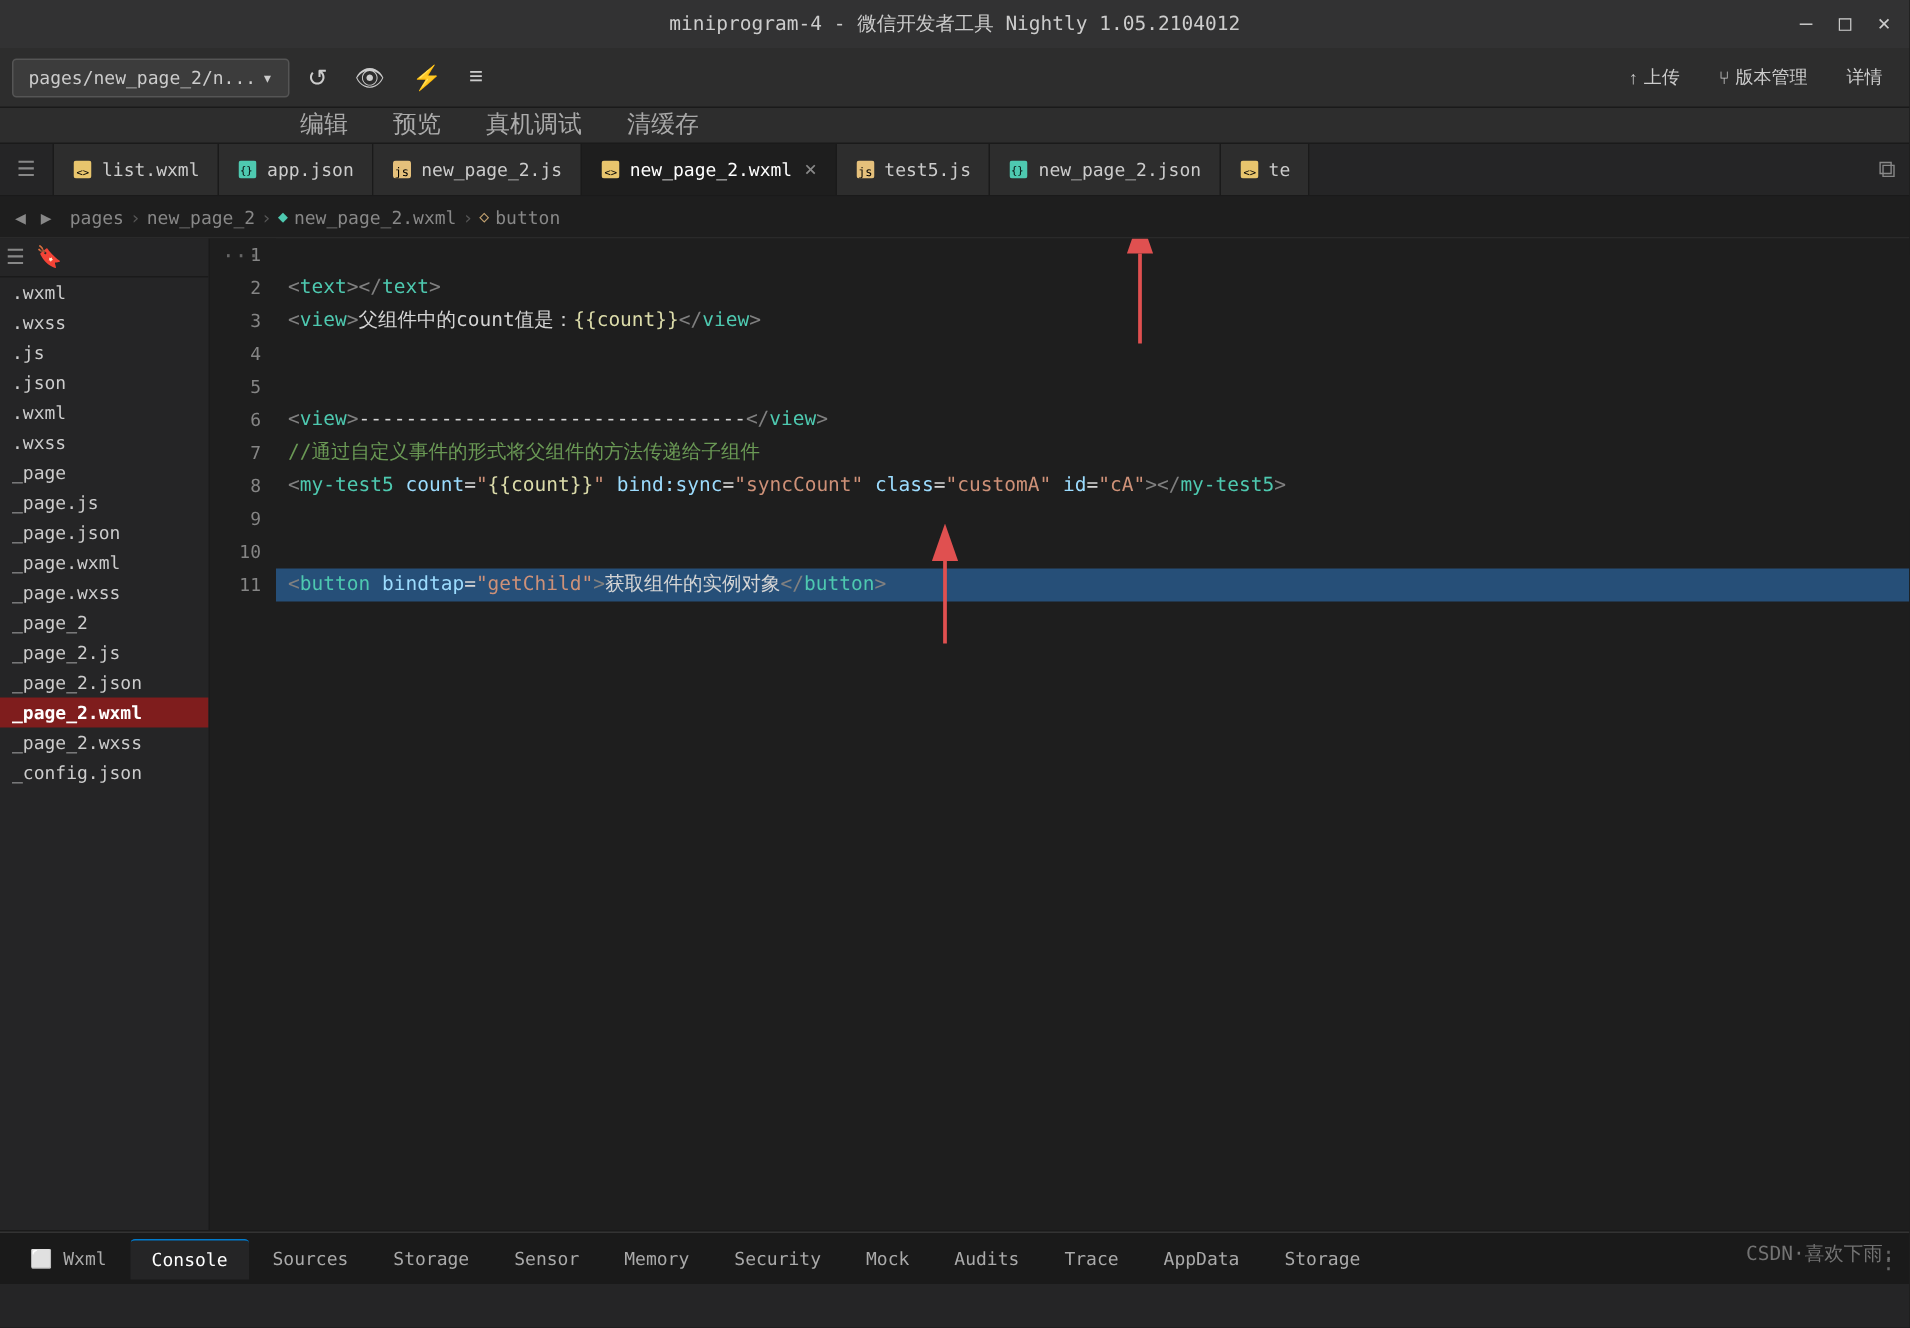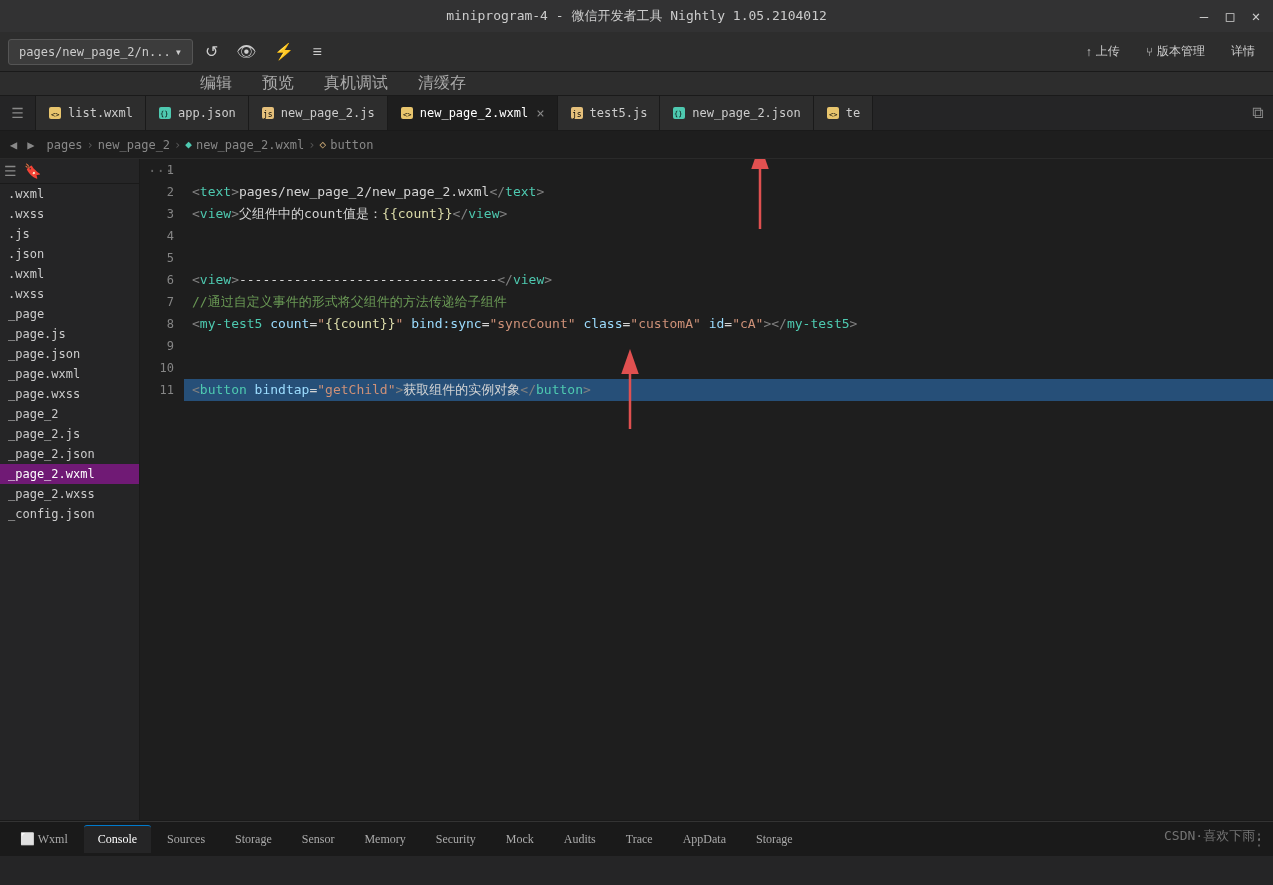--- a/index.html
+++ b/index.html
@@ -187,21 +187,21 @@
       border-bottom: 1px solid #1a1a1a;
     }
     .sidebar-item {
       padding: 3px 8px;
       cursor: pointer;
       color: #ccc;
       white-space: nowrap;
       overflow: hidden;
       text-overflow: ellipsis;
     }
-    .sidebar-item.active { background: #701a75; color: #fff; }
+    .sidebar-item.active { background: #7f1d1d; color: #fff; font-weight: bold; }
 
     
     .editor-area {
       flex: 1;
       background: #1e1e1e;
       overflow: hidden;
       position: relative;
     }
     .editor-content {
       display: flex;
@@ -281,21 +281,20 @@
       font-size: 16px;
     }
     .bottom-devtools-tabs {
       height: 35px;
       display: flex;
       align-items: center;
       padding: 0 6px;
       gap: 2px;
       background: #1a1a1a;
       border-top: 1px solid #333;
-      font-family: Liberation Serif, serif;
     }
     .devtool-tab {
       padding: 6px 14px;
       font-size: 12px;
       color: #aaa;
       cursor: pointer;
       border-radius: 3px 3px 0 0;
     }
     .devtool-tab.active {
       background: #252526;
@@ -490,21 +489,21 @@
             <div class="line-number">5</div>
             <div class="line-number">6</div>
             <div class="line-number">7</div>
             <div class="line-number">8</div>
             <div class="line-number">9</div>
             <div class="line-number">10</div>
             <div class="line-number">11</div>
           </div>
         <div class="code-lines" id="code-lines">
             <div class="code-line"><span style="color:#6a9955"></span></div>
-            <div class="code-line"><span style="color:#808080">&lt;</span><span style="color:#4ec9b0">text</span><span style="color:#808080">&gt;</span><span style="color:#d4d4d4">pages/new_page_2/new_page_2.wxml</span><span style="color:#808080">&lt;/</span><span style="color:#4ec9b0">text</span><span style="color:#808080">&gt;</span></div>
+            <div class="code-line"><span style="color:#808080">&lt;</span><span style="color:#4ec9b0">text</span><span style="color:#808080">&gt;</span><span style="color:#808080">&lt;/</span><span style="color:#4ec9b0">text</span><span style="color:#808080">&gt;</span></div>
             <div class="code-line"><span style="color:#808080">&lt;</span><span style="color:#4ec9b0">view</span><span style="color:#808080">&gt;</span><span style="color:#d4d4d4">父组件中的</span><span style="color:#d4d4d4">count</span><span style="color:#d4d4d4">值是：</span><span style="color:#dcdcaa">{{count}}</span><span style="color:#808080">&lt;/</span><span style="color:#4ec9b0">view</span><span style="color:#808080">&gt;</span></div>
             <div class="code-line"></div>
             <div class="code-line"></div>
             <div class="code-line"><span style="color:#808080">&lt;</span><span style="color:#4ec9b0">view</span><span style="color:#808080">&gt;</span><span style="color:#d4d4d4">---------------------------------</span><span style="color:#808080">&lt;/</span><span style="color:#4ec9b0">view</span><span style="color:#808080">&gt;</span></div>
             <div class="code-line"><span style="color:#6a9955">//通过自定义事件的形式将父组件的方法传递给子组件</span></div>
             <div class="code-line"><span style="color:#808080">&lt;</span><span style="color:#4ec9b0">my-test5</span><span style="color:#9cdcfe"> count</span><span style="color:#d4d4d4">=</span><span style="color:#ce9178">"<span style="color:#dcdcaa">{{count}}</span>"</span><span style="color:#9cdcfe"> bind:sync</span><span style="color:#d4d4d4">=</span><span style="color:#ce9178">"syncCount"</span><span style="color:#9cdcfe"> class</span><span style="color:#d4d4d4">=</span><span style="color:#ce9178">"customA"</span><span style="color:#9cdcfe"> id</span><span style="color:#d4d4d4">=</span><span style="color:#ce9178">"cA"</span><span style="color:#808080">&gt;&lt;/</span><span style="color:#4ec9b0">my-test5</span><span style="color:#808080">&gt;</span></div>
             <div class="code-line"></div>
             <div class="code-line"></div>
             <div class="code-line selected-line"><span style="color:#808080">&lt;</span><span style="color:#4ec9b0">button</span><span style="color:#9cdcfe"> bindtap</span><span style="color:#d4d4d4">=</span><span style="color:#ce9178">"getChild"</span><span style="color:#808080">&gt;</span><span style="color:#d4d4d4">获取组件的实例对象</span><span style="color:#808080">&lt;/</span><span style="color:#4ec9b0">button</span><span style="color:#808080">&gt;</span></div>
           </div>

